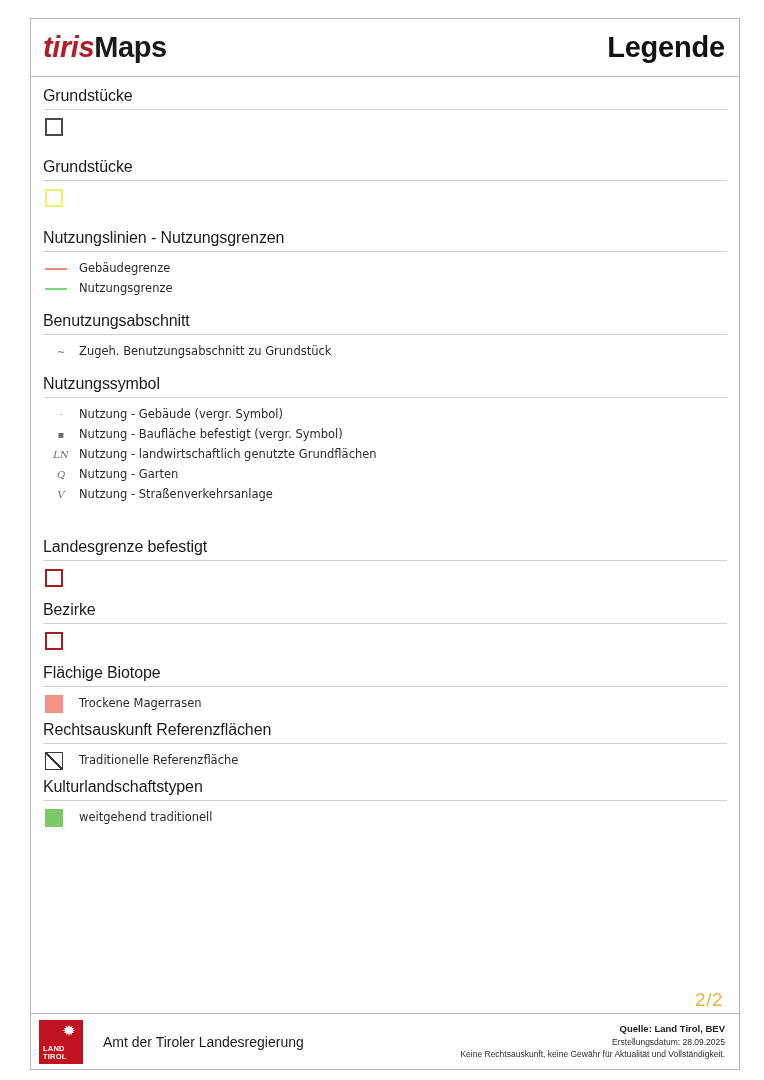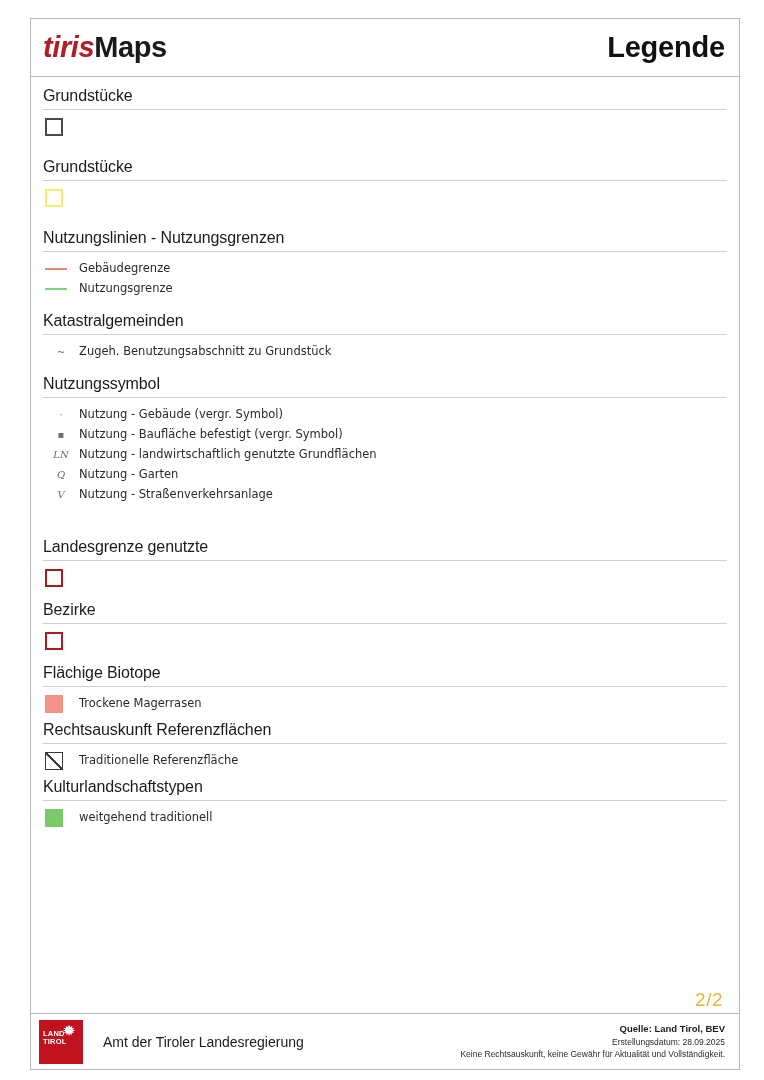--- a/index.html
+++ b/index.html
@@ -159,21 +159,21 @@
     flex: 0 0 44px;
   }
   .logo .eagle {
     position: absolute;
     top: 4px; right: 6px;
     width: 16px; height: 14px;
     color: #ffffff;
   }
   .logo .land-tirol {
     position: absolute;
-    left: 4px; bottom: 18px;
+    left: 4px; bottom: 3px;
     color: #ffffff;
     font-size: 7.5px;
     font-weight: bold;
     line-height: 1.05;
     letter-spacing: 0.2px;
   }
   .org-name {
     margin-left: 20px;
     font-size: 14px;
     font-weight: normal;
@@ -249,21 +249,21 @@
             <div class="item">
               <div class="swatch-cell">
                 <span class="line-sw line-green"></span>
               </div>
               <div class="item-label">Nutzungsgrenze</div>
             </div>
           </div>
         </div>
         <div class="gap-md"></div>
         <div class="section">
-          <div class="section-title">Katastralgemeinden</div>
+          <div class="section-title">Benutzungsabschnitt</div>
           <div class="rule"></div>
           <div class="items">
             <div class="item">
               <div class="symbol-cell">~</div>
               <div class="item-label">Zugeh. Benutzungsabschnitt zu Grundstück</div>
             </div>
           </div>
         </div>
         <div class="gap-md"></div>
         <div class="section">
@@ -288,21 +288,21 @@
             </div>
             <div class="item">
               <div class="symbol-cell">V</div>
               <div class="item-label">Nutzung - Straßenverkehrsanlage</div>
             </div>
           </div>
         </div>
         <div class="gap-lg"></div>
         <div class="gap-md"></div>
         <div class="section">
-          <div class="section-title">Landesgrenze genutzte</div>
+          <div class="section-title">Landesgrenze befestigt</div>
           <div class="rule"></div>
           <div class="items">
             <div class="item">
               <div class="swatch-cell">
                 <span class="sq sq-darkred"></span>
               </div>
               <div class="item-label"></div>
             </div>
           </div>
         </div>

